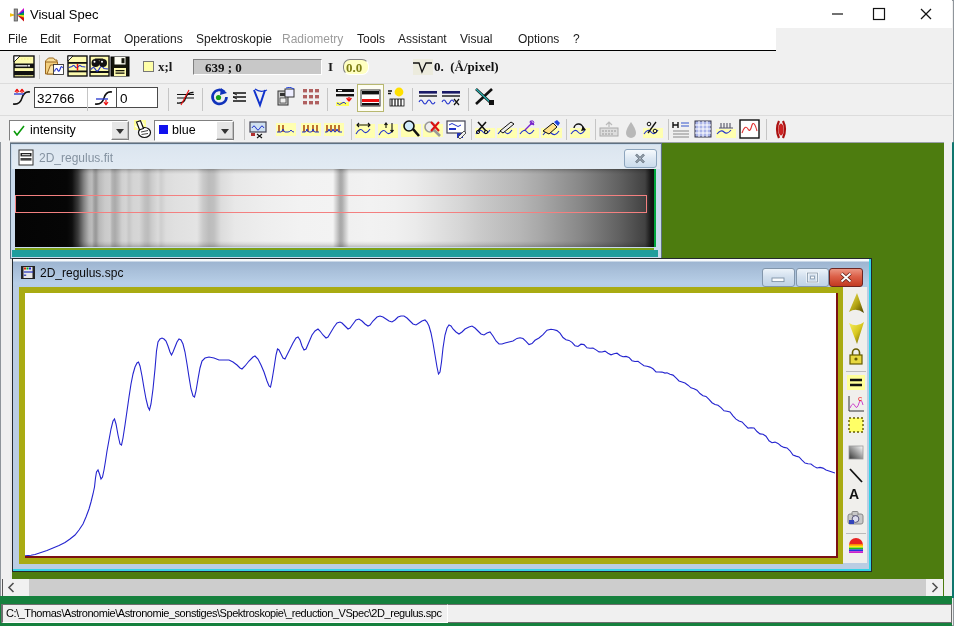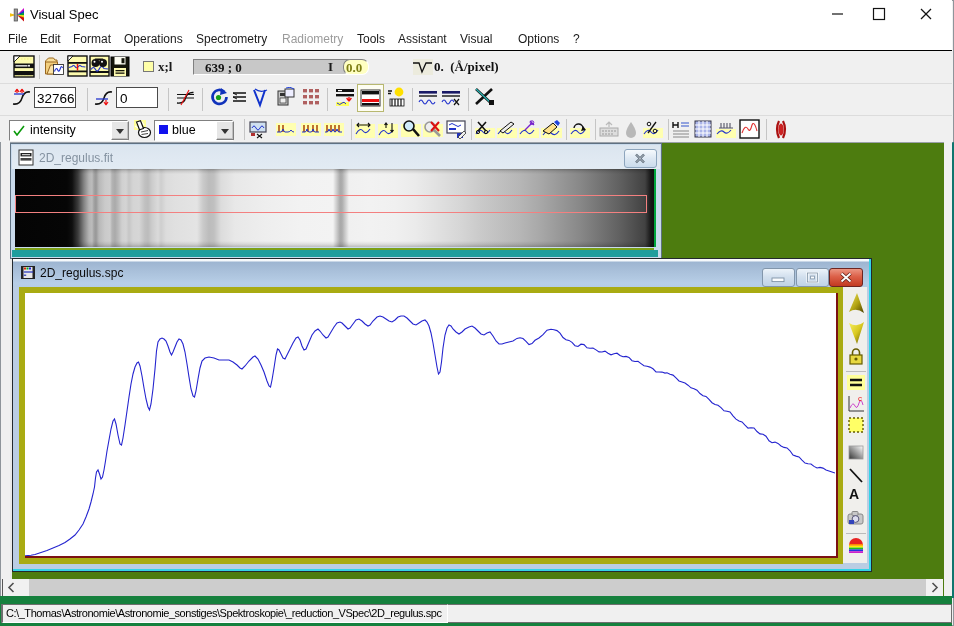--- a/index.html
+++ b/index.html
@@ -2,21 +2,21 @@
 <html><head>
 <meta charset="utf-8">
 <style>
   html,body{margin:0;padding:0;}
   body{width:954px;height:626px;overflow:hidden;font-family:"Liberation Sans",sans-serif;}
   #app{position:absolute;left:0;top:0;width:954px;height:626px;outline:1px solid #8f959b;outline-offset:-1px;background:#f0f0f0;}
   .abs{position:absolute;}
   .mono{font-family:Liberation Serif, serif;}
   
   #titlebar{left:0;top:0;width:952px;height:28px;background:#fff;}
-  #menubar{left:0;top:28px;width:952px;height:22px;background:#fff;border-bottom:2px solid #000000;}
+  #menubar{left:0;top:28px;width:776px;height:22px;background:#fff;border-bottom:2px solid #000000;}
   .mi{position:absolute;top:4px;font-size:12px;color:#1b1b1b;}
   
   .tbrow{left:0;width:952px;background:#f0f0f0;}
   .vsep{position:absolute;width:1px;background:#c5c5c5;}
   .hline{position:absolute;left:0;width:952px;height:1px;background:#dcdcdc;}
   .sunken{border-top:1px solid #808080;border-left:1px solid #808080;border-bottom:1px solid #fff;border-right:1px solid #fff;}
   
   #mdi{left:10px;top:142px;width:941px;height:455px;background:#4d7c0f;border-top:1px solid #9aa0a8;border-right:3px solid #0f766e;}
   
   #fitwin{left:0px;top:0px;width:650px;height:114px;border:1px solid #5f7182;background:#c9daec;}
@@ -51,21 +51,21 @@
       <line x1="105" y1="9" x2="115" y2="19" stroke="#131313" stroke-width="1.2"></line>
       <line x1="115" y1="9" x2="105" y2="19" stroke="#131313" stroke-width="1.2"></line>
     </svg>
   </div>
 
   <div class="abs" id="menubar">
     <span class="mi" style="left:8px">File</span>
     <span class="mi" style="left:40px">Edit</span>
     <span class="mi" style="left:73px">Format</span>
     <span class="mi" style="left:124px">Operations</span>
-    <span class="mi" style="left:196px">Spectrometry</span>
+    <span class="mi" style="left:196px">Spektroskopie</span>
     <span class="mi" style="left:282px;color:#9b9b9b">Radiometry</span>
     <span class="mi" style="left:357px">Tools</span>
     <span class="mi" style="left:398px">Assistant</span>
     <span class="mi" style="left:460px">Visual</span>
     <span class="mi" style="left:518px">Options</span>
     <span class="mi" style="left:573px">?</span>
   </div>
 
   <div class="abs tbrow" id="tb1" style="top:51px;height:32px;">
     <svg class="abs" style="left:13px;top:4px" width="22" height="23" viewBox="0 0 22 23">
@@ -107,42 +107,42 @@
     <svg class="abs" style="left:110px;top:5px" width="20" height="21" viewBox="0 0 20 21">
       <rect x="1" y="1" width="18" height="19" fill="#15150a" stroke="#000"></rect>
       <rect x="4.5" y="1" width="11" height="7.5" fill="#fdfdf2"></rect>
       <rect x="11.5" y="2.2" width="3" height="5" fill="#15150a"></rect>
       <rect x="4" y="12" width="12" height="8" fill="#fdfab0"></rect>
       <rect x="5.5" y="14" width="9" height="1.3" fill="#15150a"></rect>
       <rect x="5.5" y="16.5" width="9" height="1.3" fill="#15150a"></rect>
     </svg>
     <div class="abs" style="left:143px;top:10px;width:9px;height:9px;background:#ffffa8;border:1px solid #777;"></div>
     <div class="abs mono" style="left:158px;top:8px;font-size:13px;font-weight:bold;color:#1a1a1a;">x;l</div>
-    <div class="abs sunken" style="left:193px;top:8px;width:127px;height:14px;background:#c8c8c8;padding-left:28px;">
+    <div class="abs sunken" style="left:193px;top:8px;width:127px;height:14px;background:#c8c8c8;">
       <div class="abs mono" style="left:11px;top:0px;font-size:13px;font-weight:bold;color:#111;">639&nbsp;;&nbsp;0</div>
     </div>
     <div class="abs mono" style="left:328px;top:8px;font-size:13px;font-weight:bold;color:#1a1a1a;">I</div>
     <div class="abs sunken" style="left:343px;top:8px;width:24px;height:14px;background:#ffffc2;border-radius:7px;">
       <div class="abs mono" style="left:2px;top:0px;font-size:13px;font-weight:bold;color:#7e7e14;">0.0</div>
     </div>
     <svg class="abs" style="left:413px;top:8px" width="32" height="16" viewBox="0 0 32 16">
       <rect x="0" y="0" width="20" height="16" fill="#ecebdd"></rect>
       <path d="M0 4 h6 l3 9 l4 -9 h6" fill="none" stroke="#111" stroke-width="1.3"></path>
     </svg>
     <div class="abs mono" style="left:434px;top:8px;font-size:13px;font-weight:bold;color:#111;">0.&nbsp;&nbsp;(Å/pixel)</div>
   </div>
 
   <div class="abs tbrow" id="tb2" style="top:84px;height:31px;">
     <svg class="abs" style="left:12px;top:3px" width="19" height="20" viewBox="0 0 19 20">
       <path d="M1 17 q7 1 9 -6 q2 -7 8 -6" fill="none" stroke="#111" stroke-width="1.5"></path>
       <path d="M2 7 h10" stroke="#2233cc" stroke-width="1.3"></path>
       <path d="M5 6 v-4 M5 2 l-2 3 M5 2 l2 3" stroke="#e11" stroke-width="1.2"></path>
       <path d="M10 6 v-4 M10 2 l-2 3 M10 2 l2 3" stroke="#e11" stroke-width="1.2"></path>
     </svg>
-    <div class="abs" style="left:34px;top:3px;width:40px;height:19px;background:#fff;border:1px solid #4a4a4a;">
+    <div class="abs" style="left:34px;top:3px;width:40px;height:19px;background:#fff;border:1px solid #4a4a4a;padding-left:48px;">
       <div class="abs" style="left:2px;top:3px;font-size:13.5px;color:#000;">32766</div>
     </div>
     <div class="vsep" style="left:87px;top:4px;height:23px"></div>
     <svg class="abs" style="left:94px;top:3px" width="19" height="20" viewBox="0 0 19 20">
       <path d="M1 17 q7 1 9 -6 q2 -7 8 -6" fill="none" stroke="#111" stroke-width="1.5"></path>
       <path d="M2 12 h12" stroke="#2233cc" stroke-width="1.3"></path>
       <path d="M12 13 v5 M12 18 l-2 -3 M12 18 l2 -3" stroke="#e11" stroke-width="1.2"></path>
     </svg>
     <div class="abs" style="left:116px;top:3px;width:40px;height:19px;background:#fff;border:1px solid #4a4a4a;">
       <div class="abs" style="left:3px;top:3px;font-size:13.5px;color:#000;">0</div>

